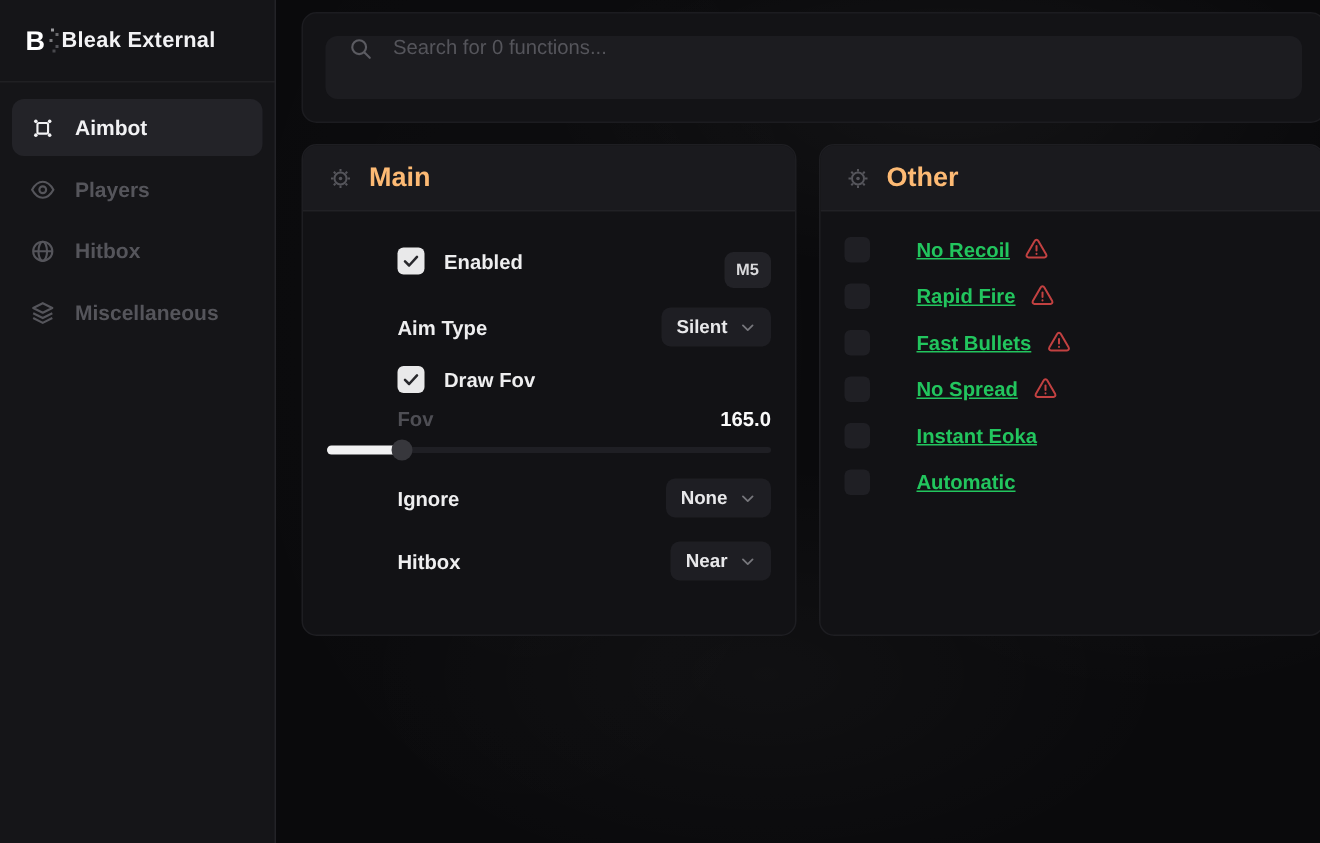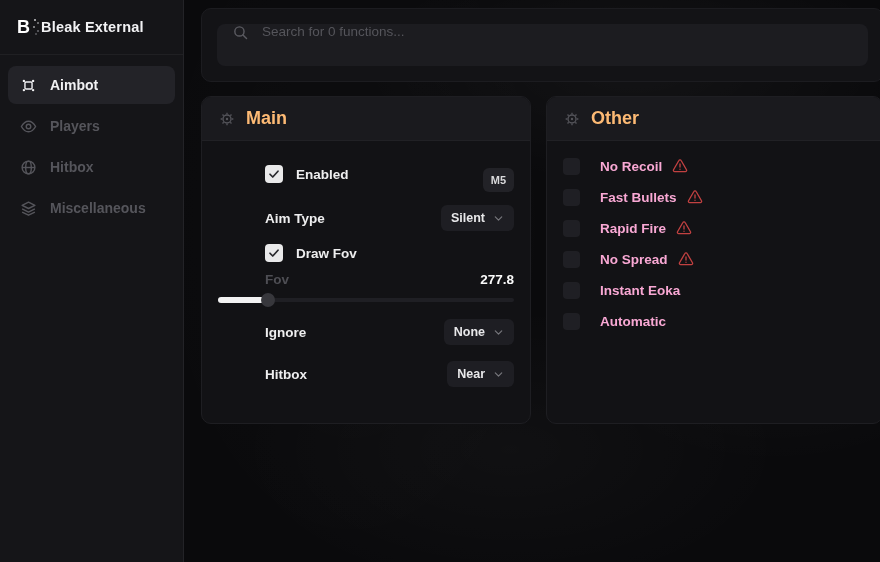--- a/index.html
+++ b/index.html
@@ -120,21 +120,21 @@
   .m-aim { margin-top: 13px; }
   .m-drawfov { margin-top: 13px; }
   .m-fov { margin-top: 10px; }
   .m-ignore { margin-top: 12px; }
   .m-hitbox { margin-top: 16px; }
 
   
   .other-row { display: flex; align-items: center; height: 22px; margin-top: 9px; }
   .other-row:first-child { margin-top: 0; }
   .other-checkbox { width: 17px; height: 17px; border-radius: 4px; background: #1f1f24; cursor: pointer; }
-  .other-label { color: #f9a8d4; font-size: 13.5px; font-weight: 600; margin-left: 20px; }
+  .other-label { color: #22c55e; font-size: 13.5px; font-weight: 600; margin-left: 31px; text-decoration: underline; }
   .warn { margin-left: 10px; display: flex; }
   .warn svg { width: 16px; height: 16px; color: var(--accent-red, #c24141); }
 </style>
 </head>
 <body>
 
 <svg width="0" height="0" style="position:absolute">
   <defs>
     <g id="i-crosshair">
       <rect x="7" y="7" width="10" height="10" rx="1.5" fill="none" stroke="currentColor" stroke-width="2"></rect>
@@ -265,21 +265,21 @@
         <svg viewBox="0 0 24 24">
             <use href="#i-check"></use>
           </svg>
       </div>
       <span class="ctl-label">Draw Fov</span>
     </div>
 
     <div class="row m-fov">
       <span class="fov-label">Fov</span>
       <span class="spacer"></span>
-      <span class="fov-value">277.8</span>
+      <span class="fov-value">165.0</span>
     </div>
 
     <div class="slider">
       <div class="slider-track"></div>
       <div class="slider-fill" style="width: 17%;"></div>
       <div class="slider-thumb" style="left: 17%;"></div>
     </div>
 
     <div class="row m-ignore">
       <span class="plain-label">Ignore</span>
@@ -319,38 +319,38 @@
       <div class="other-checkbox"></div>
       <span class="other-label">No Recoil</span>
       <span class="warn">
           <svg viewBox="0 0 24 24">
             <use href="#i-warning"></use>
           </svg>
         </span>
     </div>
     <div class="other-row">
       <div class="other-checkbox"></div>
+      <span class="other-label">Rapid Fire</span>
+      <span class="warn">
+          <svg viewBox="0 0 24 24">
+            <use href="#i-warning"></use>
+          </svg>
+        </span>
+    </div>
+    <div class="other-row">
+      <div class="other-checkbox"></div>
       <span class="other-label">Fast Bullets</span>
       <span class="warn">
           <svg viewBox="0 0 24 24">
             <use href="#i-warning"></use>
           </svg>
         </span>
     </div>
     <div class="other-row">
       <div class="other-checkbox"></div>
-      <span class="other-label">Rapid Fire</span>
-      <span class="warn">
-          <svg viewBox="0 0 24 24">
-            <use href="#i-warning"></use>
-          </svg>
-        </span>
-    </div>
-    <div class="other-row">
-      <div class="other-checkbox"></div>
       <span class="other-label">No Spread</span>
       <span class="warn">
           <svg viewBox="0 0 24 24">
             <use href="#i-warning"></use>
           </svg>
         </span>
     </div>
     <div class="other-row">
       <div class="other-checkbox"></div>
       <span class="other-label">Instant Eoka</span>

